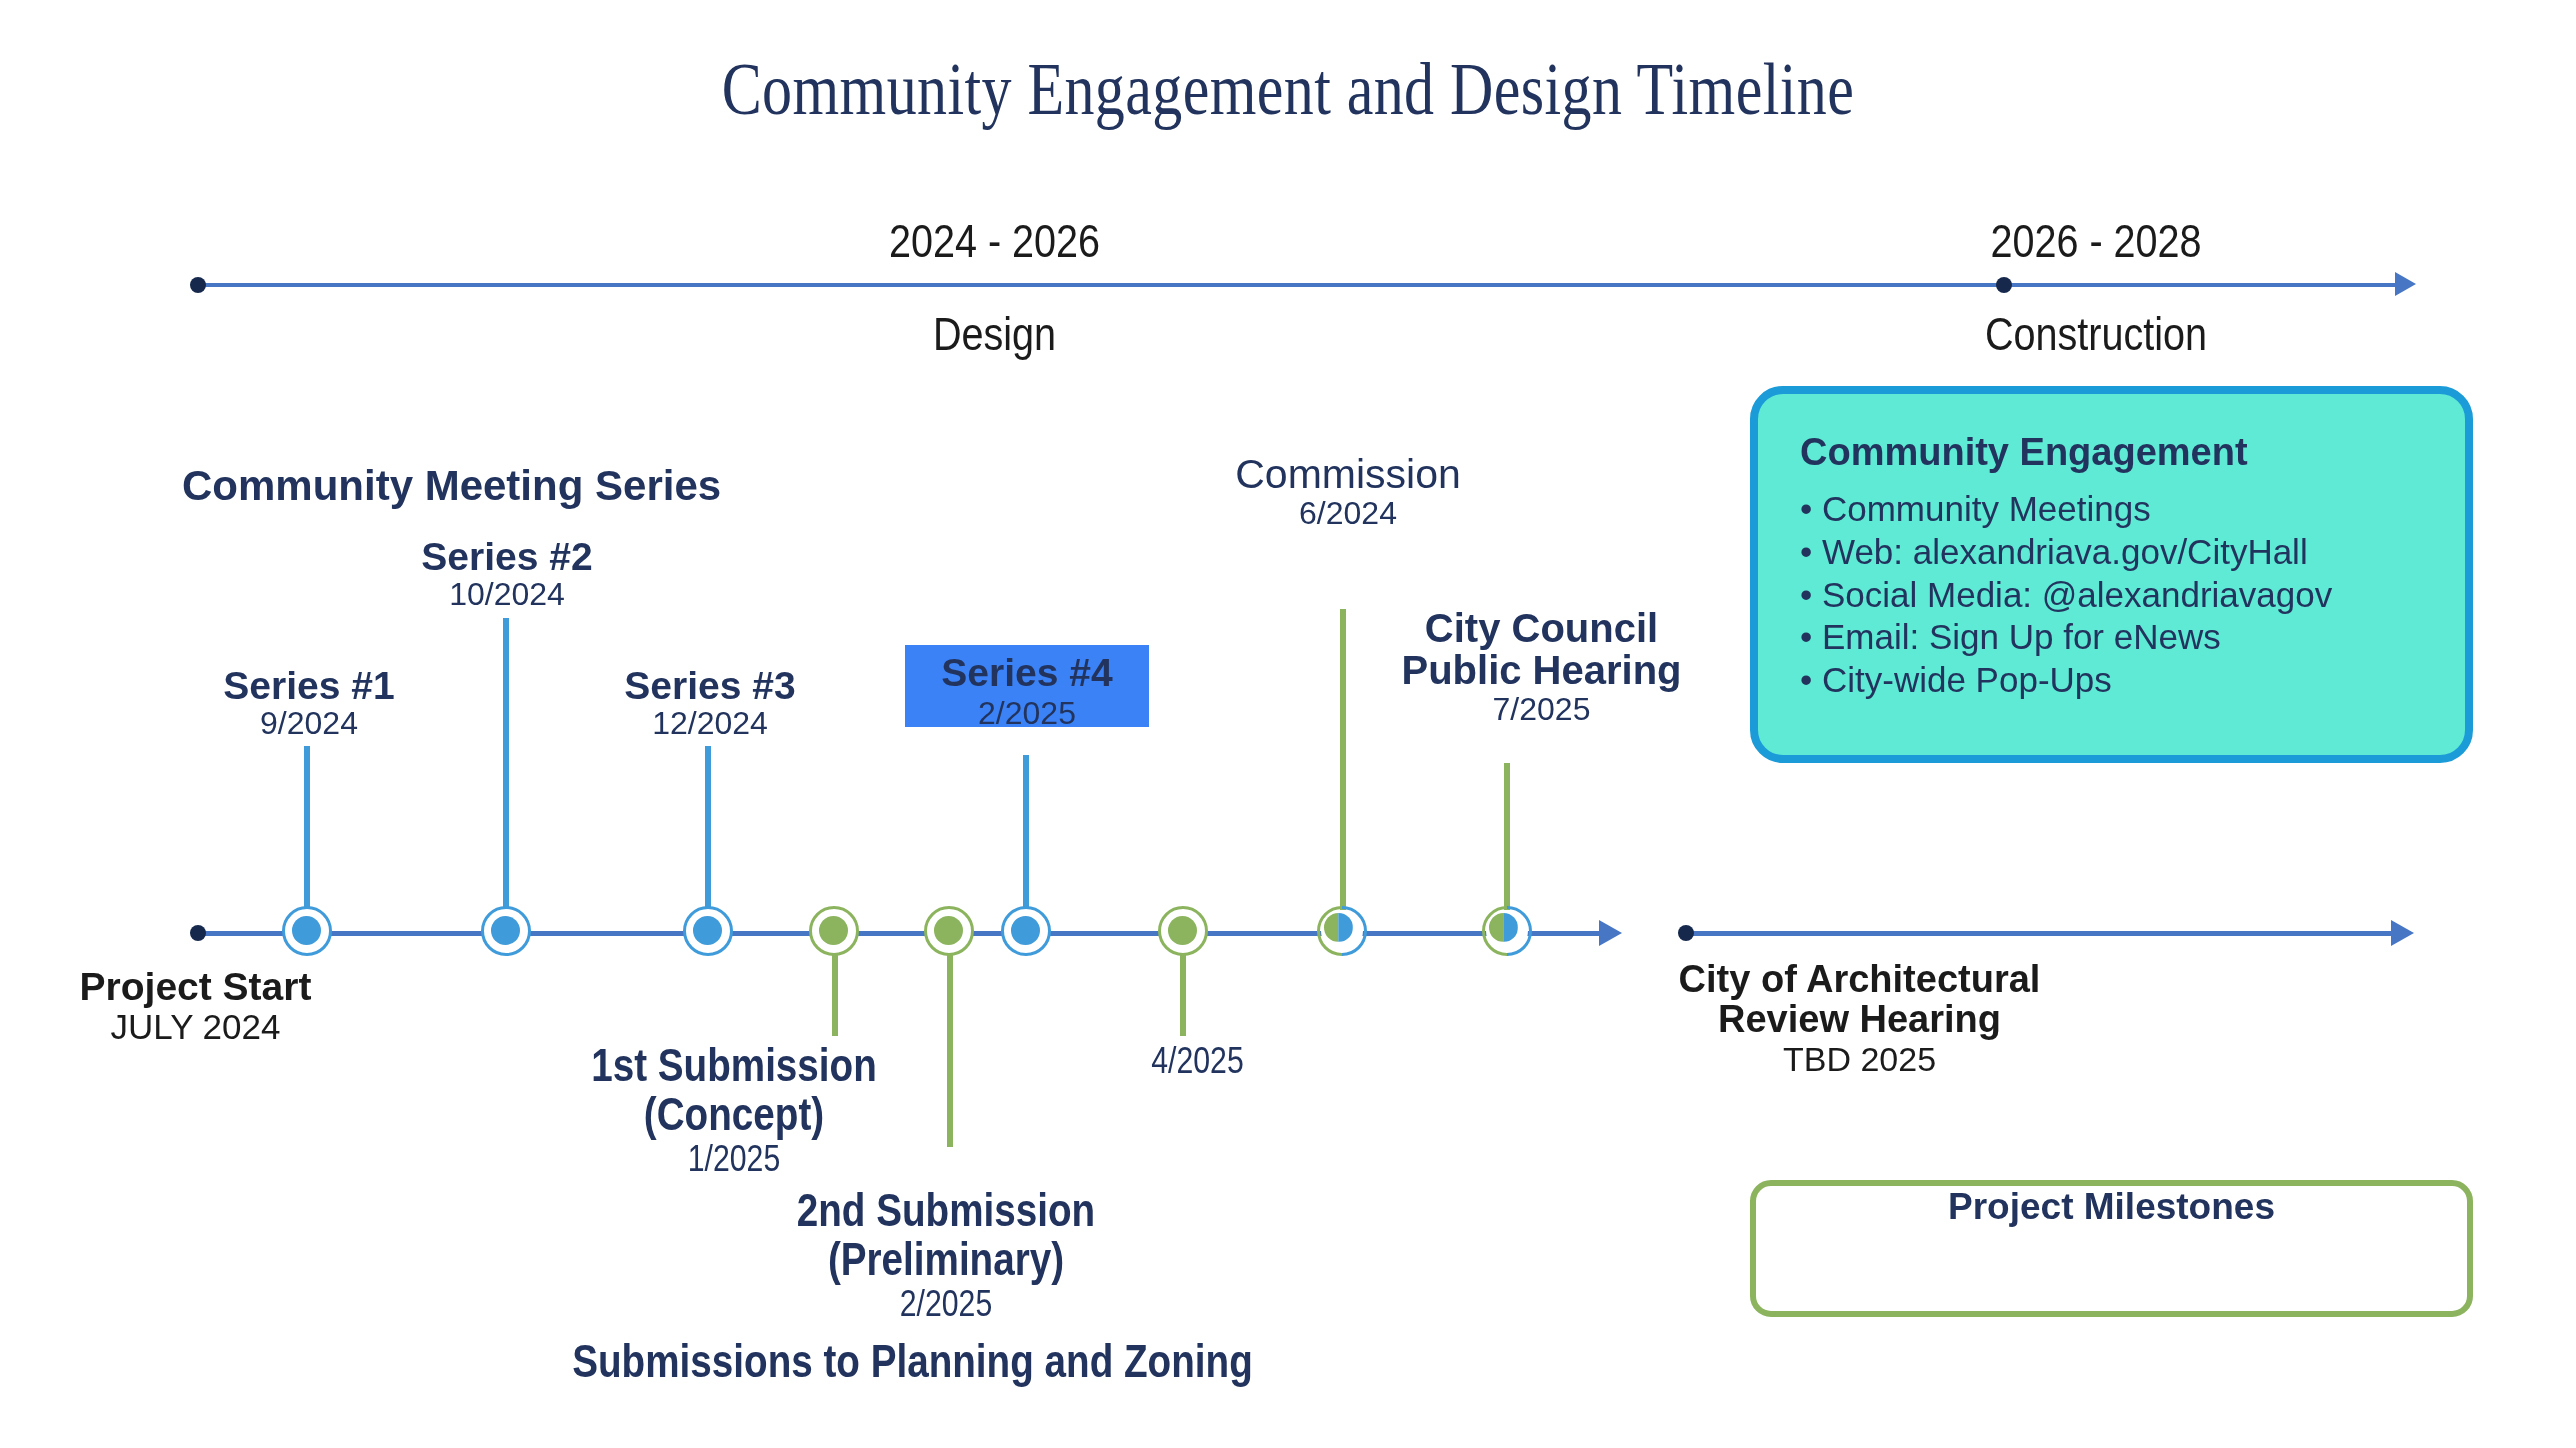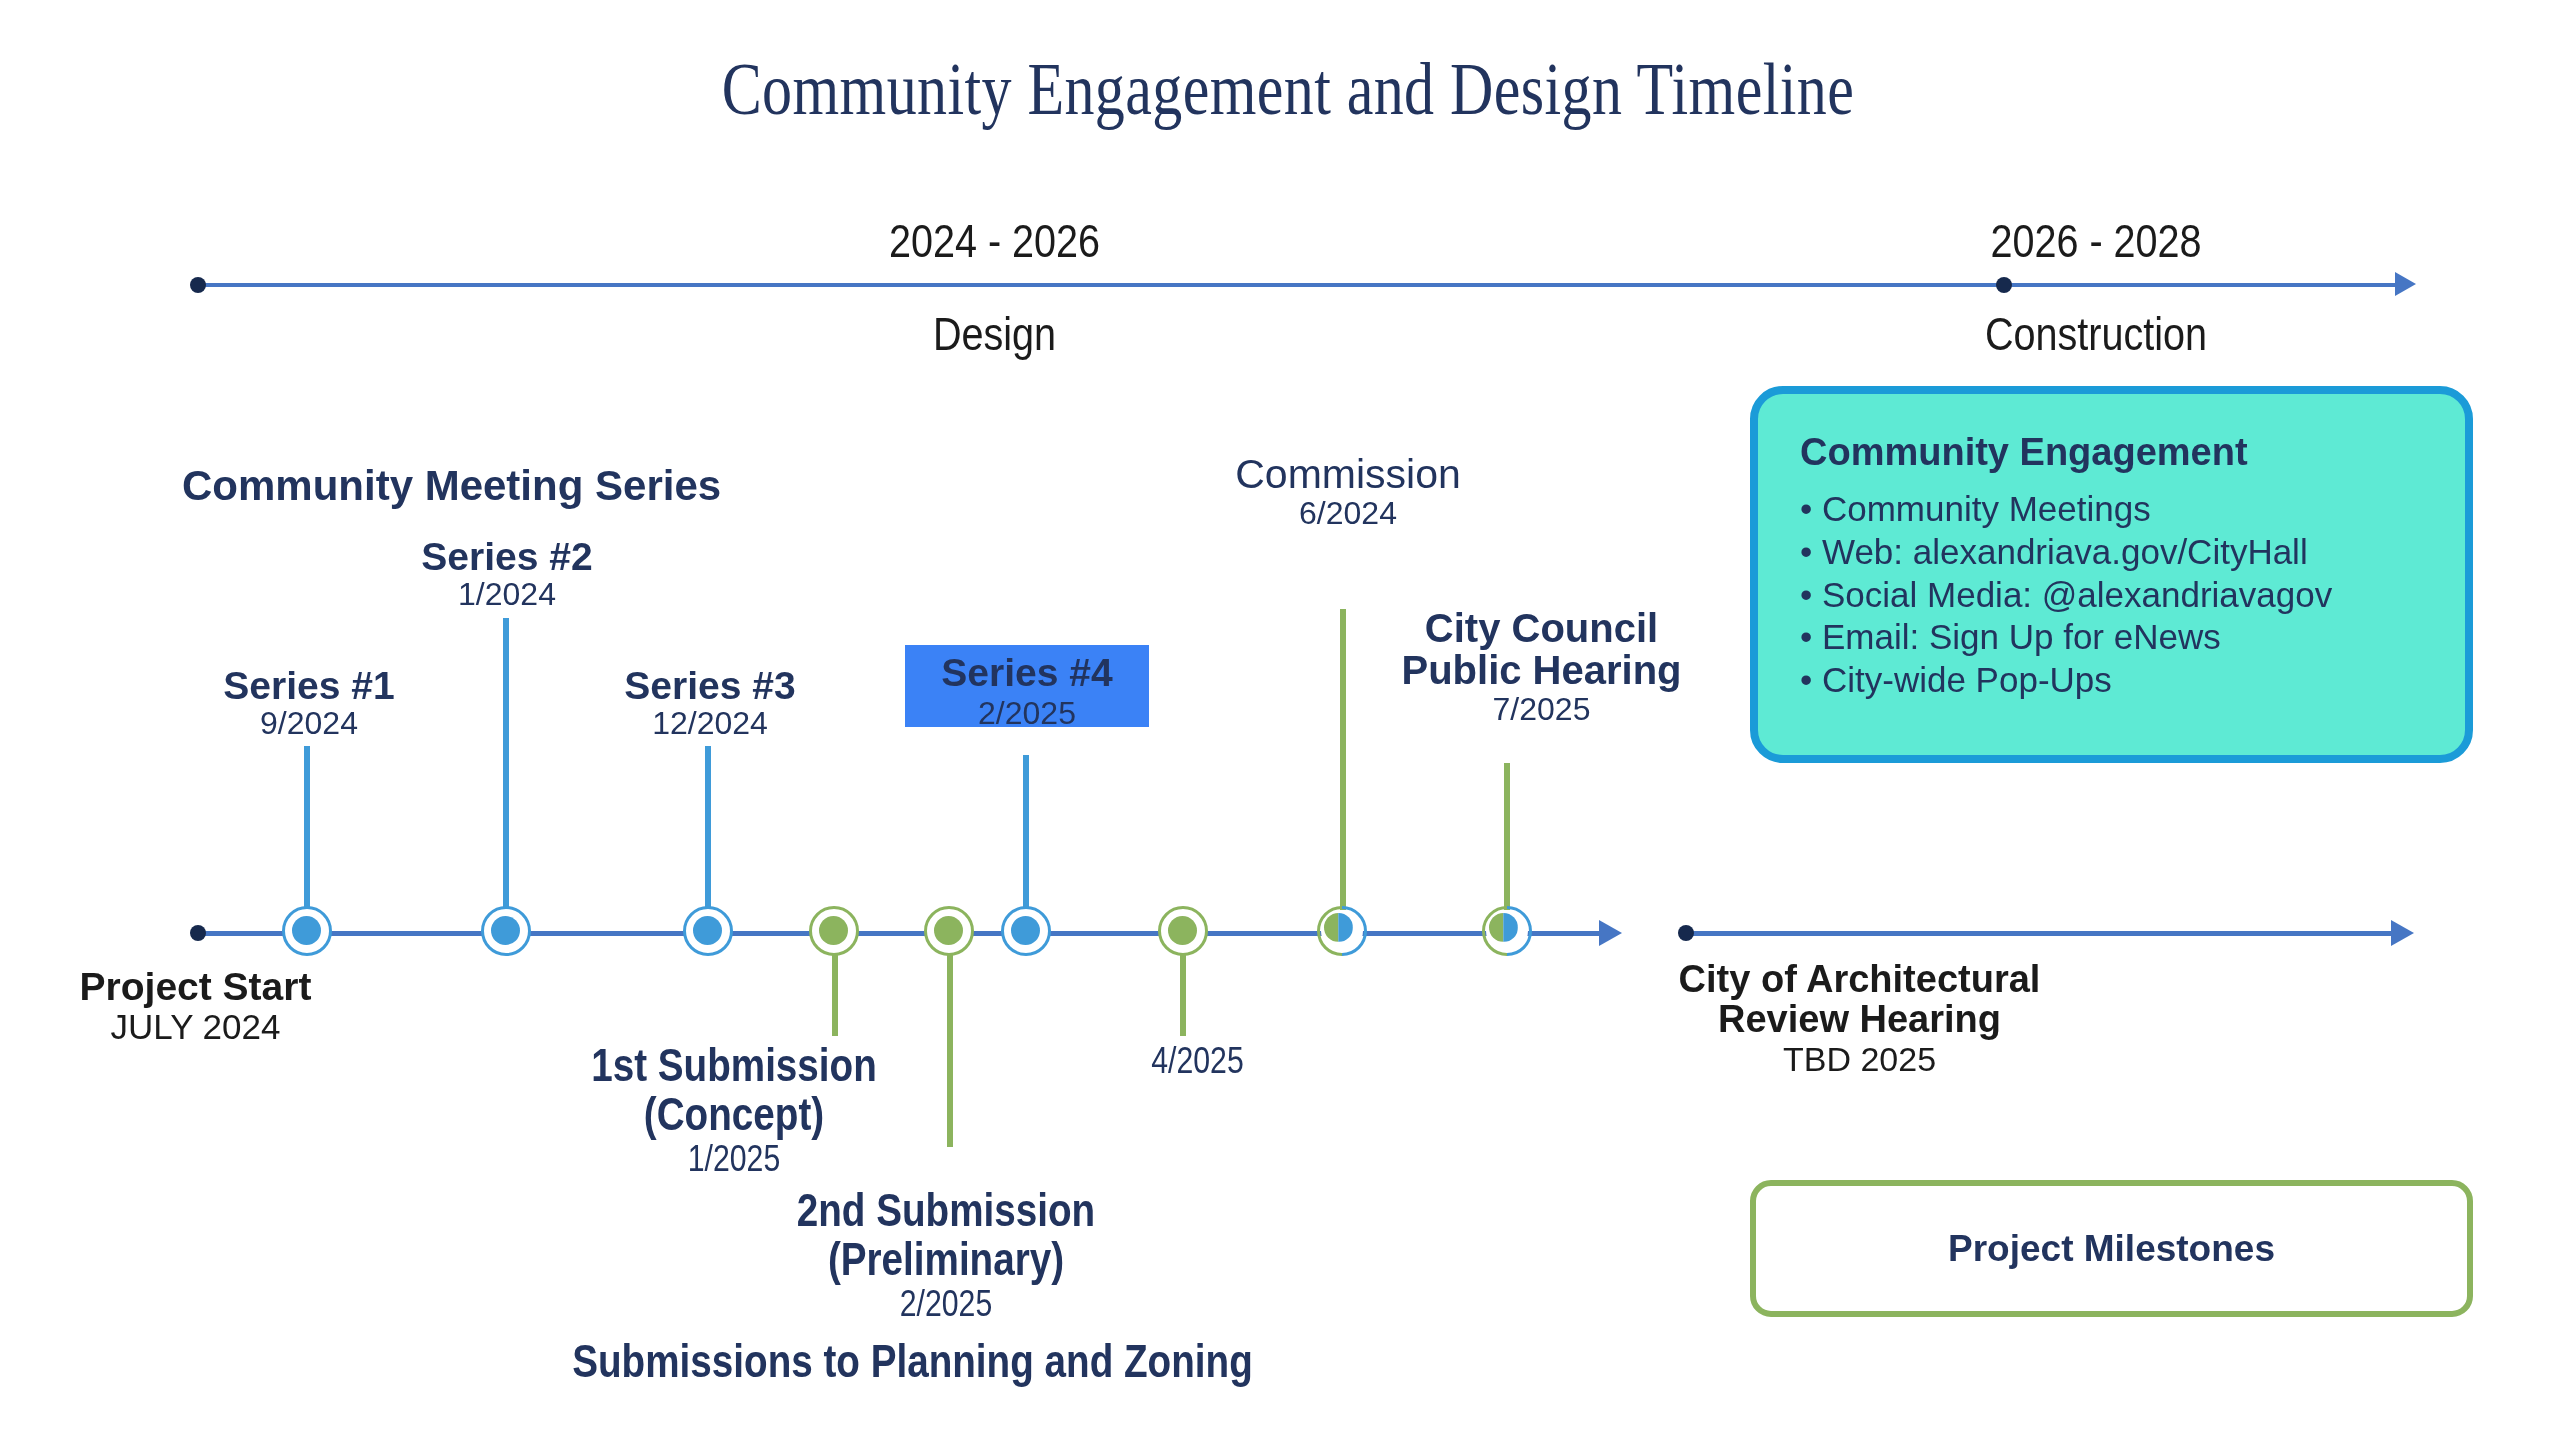--- a/index.html
+++ b/index.html
@@ -74,21 +74,21 @@
   .hl .ttl{color:#22345e;font-weight:bold;}
   .hl .dt{color:#22345e;font-weight:400;}
 
   
   .box-ce{position:absolute;box-sizing:border-box;border:8.7px solid #1b9bd8;border-radius:33px;
           background:#5eead4;}
   .box-ce .h{color:#22345e;font-weight:bold;font-size:38px;line-height:1.0;}
   .box-ce ul{margin:0;padding:0;list-style:none;}
   .box-ce li{color:#22345e;font-size:35px;line-height:1.22;font-weight:400;white-space:nowrap;}
   .box-pm{position:absolute;box-sizing:border-box;border:6.8px solid #8cb45e;border-radius:21px;
-          background:#fff;display:flex;align-items:center;justify-content:center;}
+          background:#fff;display:flex;align-items:flex-start;justify-content:center;}
   .box-pm span{color:#22345e;font-weight:bold;font-size:37px;}
 </style>
 </head>
 <body>
 
 <div id="stage">
 
   <div class="title">Community Engagement and Design Timeline</div>
 
   <div>
@@ -179,21 +179,21 @@
     <div class="dt" style="font-size:35px;font-weight:300;">JULY 2024</div>
   </div>
 
   <div class="lbl center" style="left:145px;top:665px;width:328px;">
     <div class="ttl" style="font-size:39px;">Series #1</div>
     <div class="dt" style="font-size:32px;">9/2024</div>
   </div>
 
   <div class="lbl center" style="left:343px;top:536px;width:328px;">
     <div class="ttl" style="font-size:39px;">Series #2</div>
-    <div class="dt" style="font-size:32px;">1/2024</div>
+    <div class="dt" style="font-size:32px;">10/2024</div>
   </div>
 
   <div class="lbl center" style="left:546px;top:665px;width:328px;">
     <div class="ttl" style="font-size:39px;">Series #3</div>
     <div class="dt" style="font-size:32px;">12/2024</div>
   </div>
 
   <div class="hl" style="left:905px;top:645px;width:244px;height:82px;">
     <div class="ttl" style="font-size:39px;margin-top:5.8px;">Series #4</div>
     <div class="dt" style="font-size:32px;">2/2025</div>

